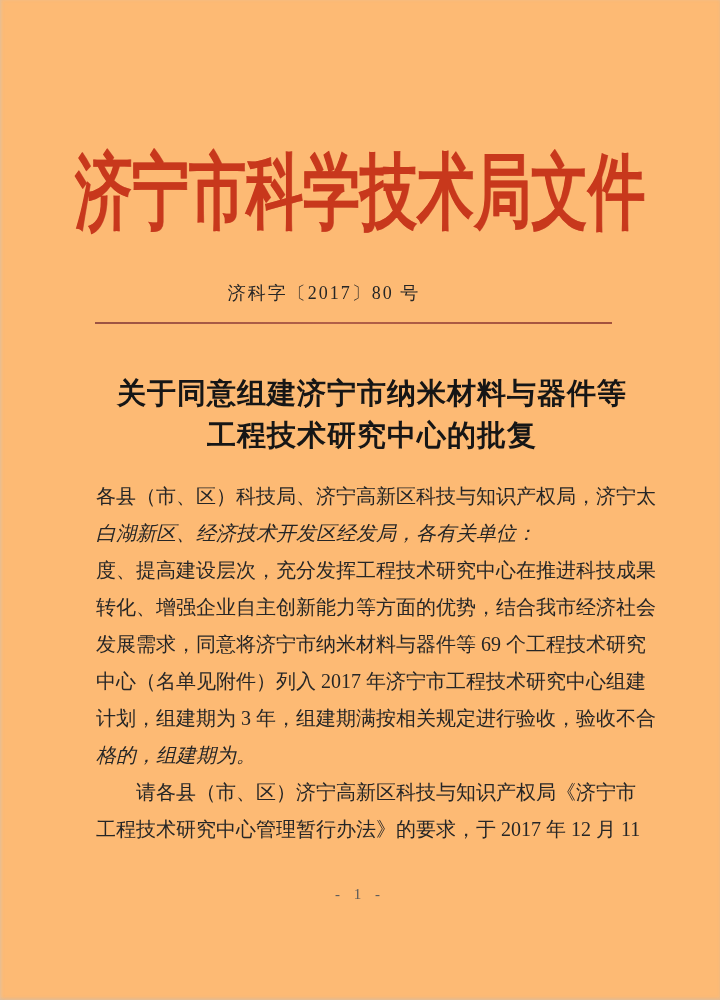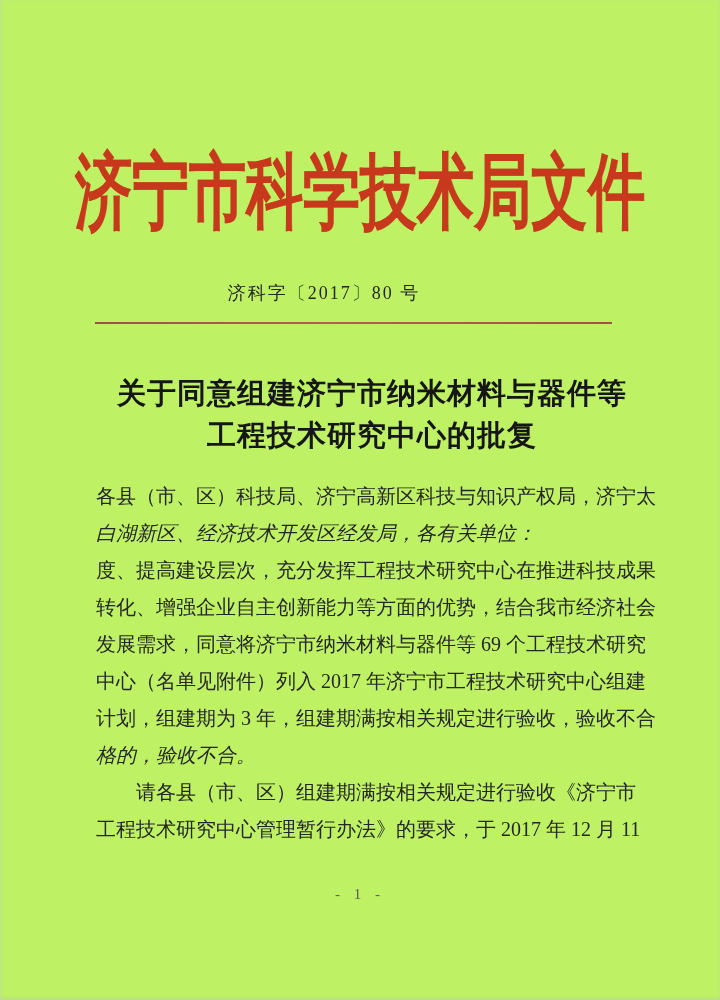--- a/index.html
+++ b/index.html
@@ -8,21 +8,21 @@
     width: 720px;
     height: 1000px;
     background: #ffffff;
     font-family: "Liberation Serif", "DejaVu Serif", serif;
   }
 
   .page {
     position: relative;
     width: 720px;
     height: 1000px;
-    background: #bef264;
+    background: #fdba74;
     overflow: hidden;
   }
 
   
   .page::after {
     content: "";
     position: absolute;
     inset: 0;
     pointer-events: none;
     box-shadow: inset 0 -2px 3px rgba(190,190,190,0.35),
@@ -138,25 +138,25 @@
       <div class="body-line">各县（市、区）科技局、济宁高新区科技与知识产权局，济宁太</div>
       <div class="body-line no-fill">白湖新区、经济技术开发区经发局，各有关单位：</div>
     </div>
 
     <div>
       <div class="body-line">度、提高建设层次，充分发挥工程技术研究中心在推进科技成果</div>
       <div class="body-line">转化、增强企业自主创新能力等方面的优势，结合我市经济社会</div>
       <div class="body-line">发展需求，同意将济宁市纳米材料与器件等 69 个工程技术研究</div>
       <div class="body-line">中心（名单见附件）列入 2017 年济宁市工程技术研究中心组建</div>
       <div class="body-line">计划，组建期为 3 年，组建期满按相关规定进行验收，验收不合</div>
-      <div class="body-line no-fill">格的，验收不合。</div>
+      <div class="body-line no-fill">格的，组建期为。</div>
     </div>
 
     <div>
-      <div class="body-line indent">请各县（市、区）组建期满按相关规定进行验收《济宁市</div>
+      <div class="body-line indent">请各县（市、区）济宁高新区科技与知识产权局《济宁市</div>
       <div class="body-line">工程技术研究中心管理暂行办法》的要求，于 2017 年 12 月 11</div>
     </div>
 
   </div>
 
   <div class="page-number">- 1 -</div>
 
 </div>
 
 </body></html>

